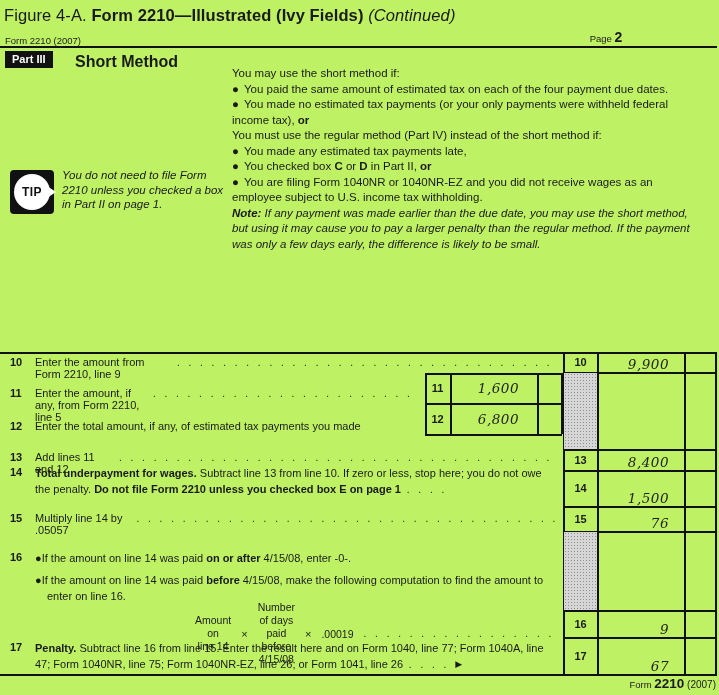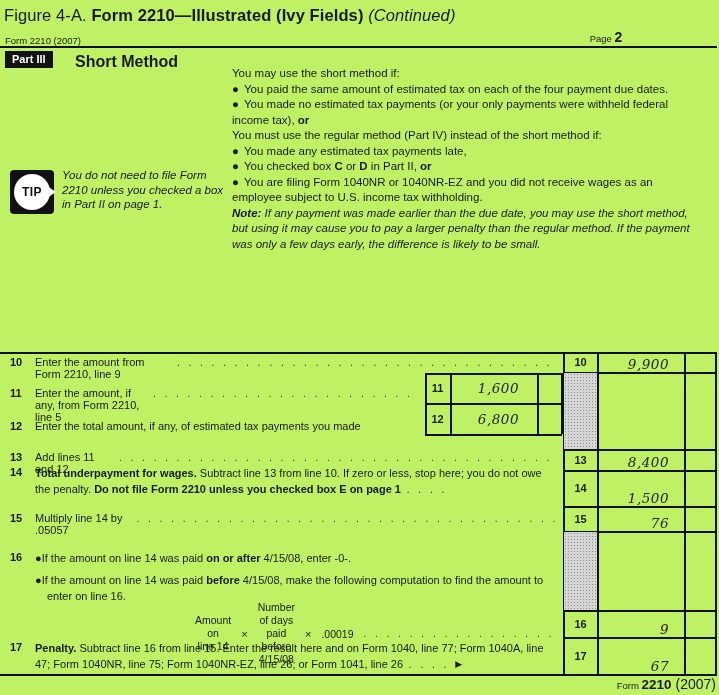--- a/index.html
+++ b/index.html
@@ -76,21 +76,21 @@
 
   
   .inumcell { position:absolute; left:426px; width:23px; display:flex; align-items:center;
     justify-content:center; font-weight:bold; font-size:11px; }
   .ivalcell { position:absolute; left:451px; width:86px; display:flex; align-items:center;
     justify-content:flex-end; padding-right:18px; }
 
   
   .footer { left:420px; top:676px; width:296px; text-align:right; font-size:9.5px; }
   .footer .fnum { font-size:13.5px; font-weight:bold; }
-  .footer .fyr { font-size:14px; }
+  .footer .fyr { font-size:10px; }
 </style>
 </head>
 <body>
 
 <div class="page">
 
   <div class="abs fig-title">
     <span>Figure 4-A. </span><span class="b">Form 2210—Illustrated (Ivy Fields)</span><span class="i"> (Continued)</span>
   </div>
 

